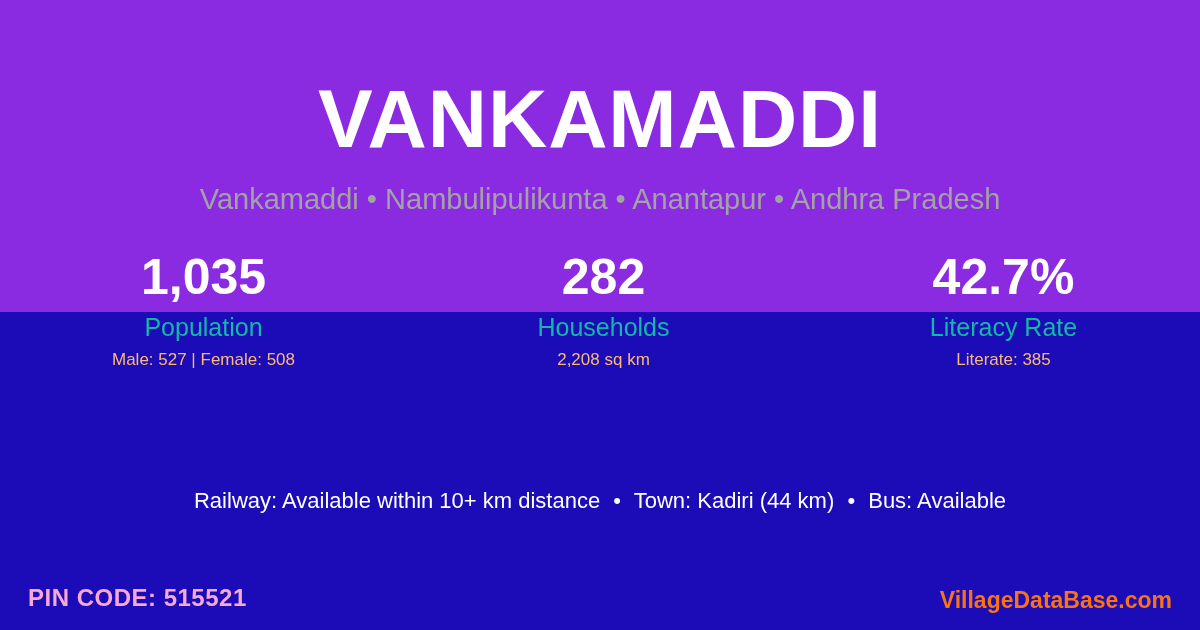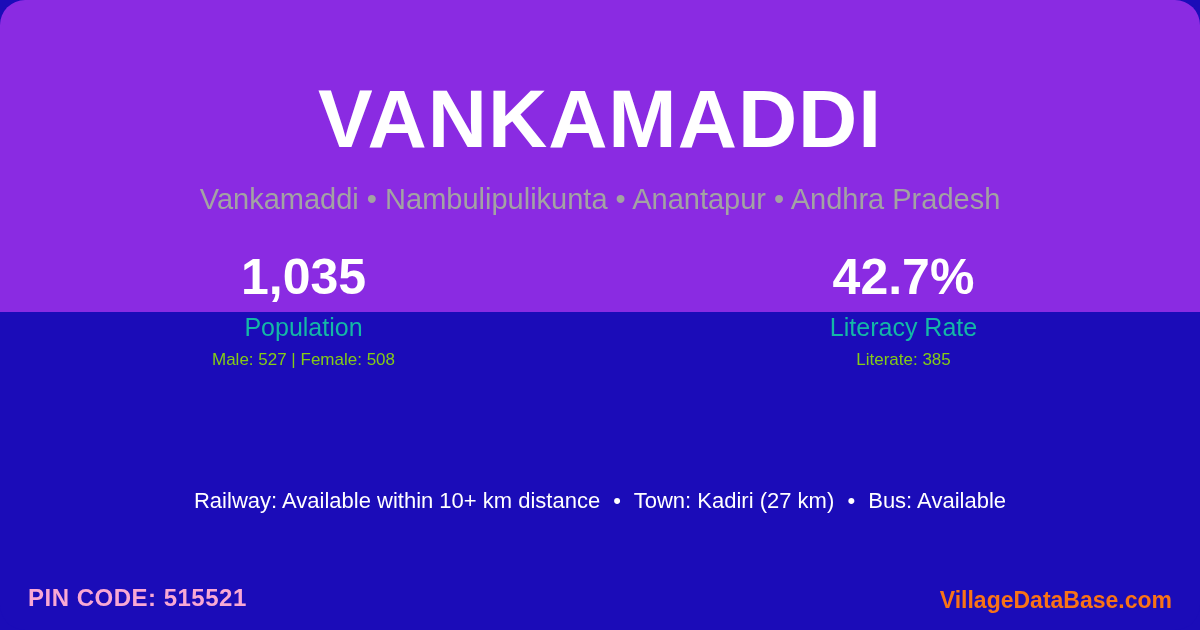--- a/index.html
+++ b/index.html
@@ -8,21 +8,20 @@
     padding: 0;
     background: #1B0CB8;
   }
   .card {
     position: relative;
     width: 1200px;
     height: 630px;
     overflow: hidden;
     background: #1B0CB8;
     font-family: "Liberation Sans", sans-serif;
-    border-radius: 25px;
     -webkit-font-smoothing: antialiased;
   }
   
   .purple-band {
     position: absolute;
     left: 0;
     top: 0;
     width: 1200px;
     height: 312px;
     background: #8A2BE2;
@@ -77,21 +76,21 @@
     margin-top: 6px;
     font-size: 25px;
     font-weight: normal;
     color: #14b8a6;
     line-height: 30px;
   }
   .stat-sub {
     margin-top: 8px;
     font-size: 17px;
     font-weight: normal;
-    color: #84cc16;
+    color: #fdba74;
     line-height: 20px;
   }
   
   .infra {
     position: absolute;
     left: 0;
     top: 487px;
     width: 1200px;
     text-align: center;
     font-size: 22px;
@@ -142,33 +141,38 @@
   </div>
 
   <div class="stats-row">
 
     <div class="stat">
       <div class="stat-value">1,035</div>
       <div class="stat-label">Population</div>
       <div class="stat-sub">Male: 527 | Female: 508</div>
     </div>
 
+    <div class="stat">
+      <div class="stat-value">282</div>
+      <div class="stat-label">Households</div>
+      <div class="stat-sub">2,208 sq km</div>
+    </div>
 
     <div class="stat">
       <div class="stat-value">42.7%</div>
       <div class="stat-label">Literacy Rate</div>
       <div class="stat-sub">Literate: 385</div>
     </div>
 
   </div>
 
   <div class="infra">
     <span>Railway: Available within 10+ km distance</span>
     <span class="sep">•</span>
-    <span>Town: Kadiri (27 km)</span>
+    <span>Town: Kadiri (44 km)</span>
     <span class="sep">•</span>
     <span>Bus: Available</span>
   </div>
 
   <div class="footer">
     <div class="pin-code">PIN CODE: 515521</div>
     <div class="brand">VillageDataBase.com</div>
   </div>
 
 </div>

